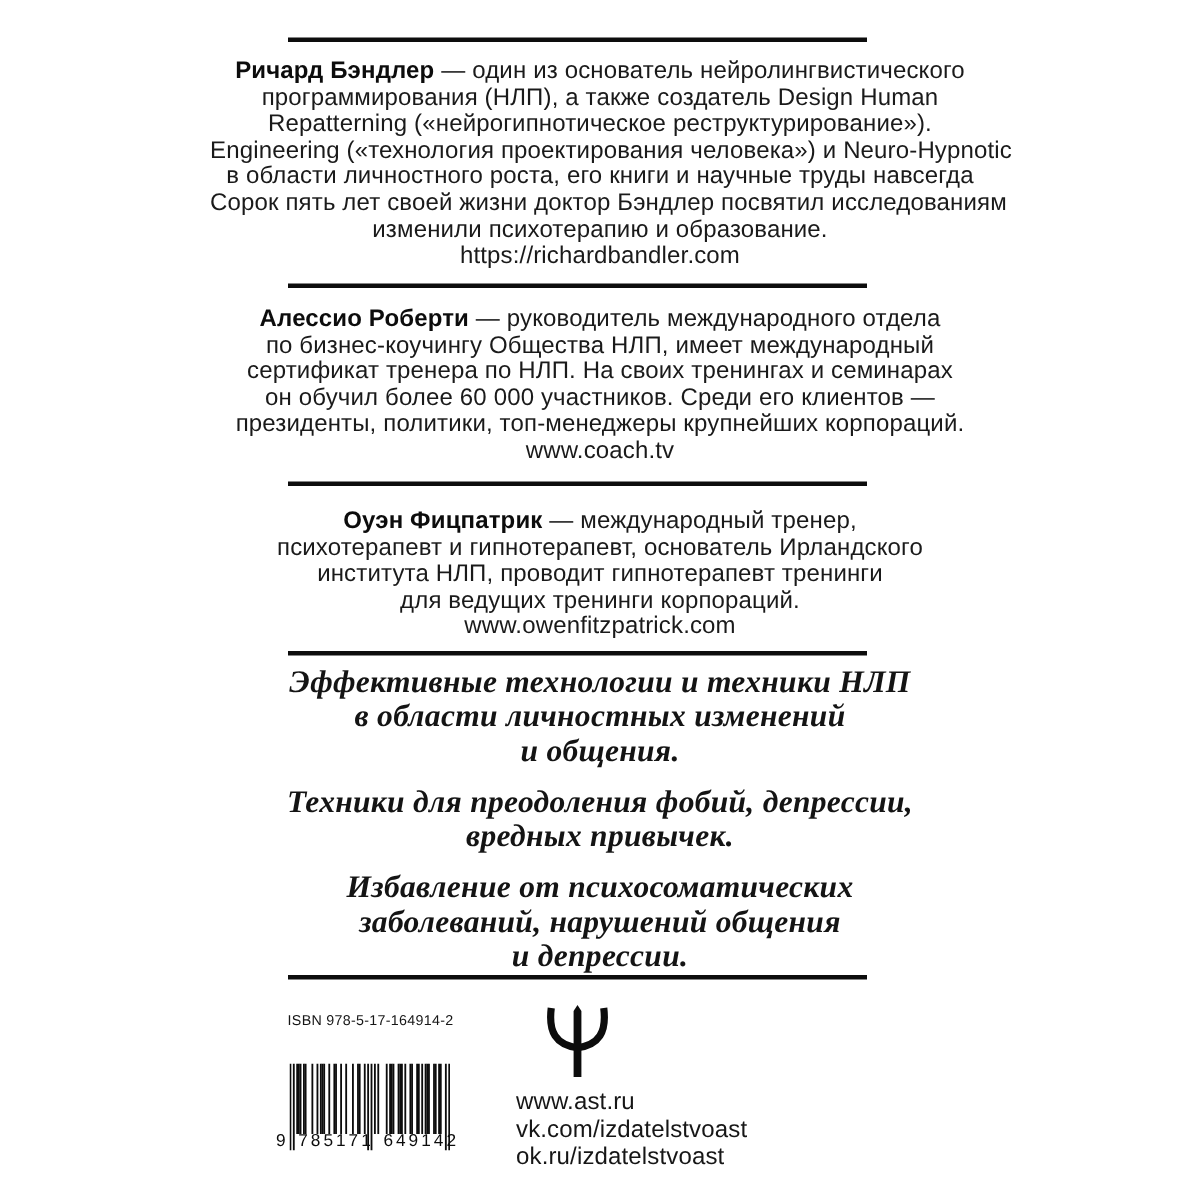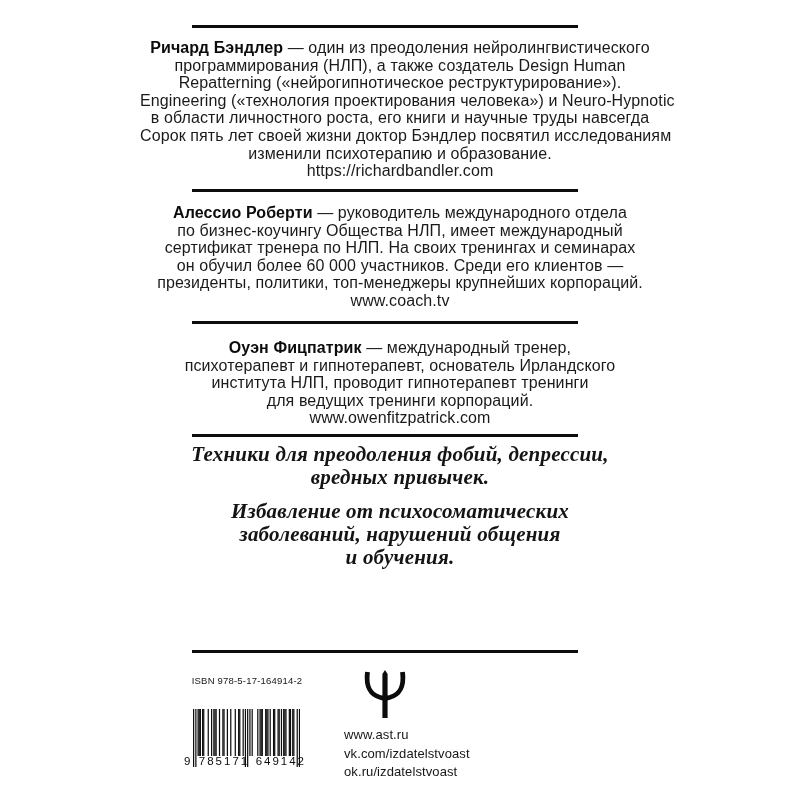--- a/index.html
+++ b/index.html
@@ -42,37 +42,37 @@
     position:absolute;left:184px;top:755px;width:122px;
     display:flex;justify-content:space-between;
     font-size:11.5px;color:#0c0c0c;
   }
   .ean-digits span{letter-spacing:2px;}
   .psi{position:absolute;left:363px;top:670px;}
   .psi path,.psi rect{fill:#0c0c0c;stroke:none;}
   .psi .arm{fill:none;stroke:#0c0c0c;stroke-width:4.8;}
   .links{
     position:absolute;left:344px;top:726px;
-    font-size:13px;line-height:18.7px;letter-spacing:0.1px;color:#161616;
+    font-size:16px;line-height:18.7px;letter-spacing:0.1px;color:#161616;
     text-align:left;
   }
 </style>
 </head>
 <body>
 
 <div class="cover">
 
   <hr class="rule" style="top:25px">
   <hr class="rule" style="top:189px">
   <hr class="rule" style="top:321px">
   <hr class="rule" style="top:434px">
   <hr class="rule" style="top:650px">
 
   <div class="bio" style="top:39px">
-    <div class="line"><b>Ричард Бэндлер</b><span> — один из преодоления нейролингвистического</span></div>
+    <div class="line"><b>Ричард Бэндлер</b><span> — один из основатель нейролингвистического</span></div>
     <div class="line">программирования (НЛП), а также создатель Design Human</div>
     <div class="line">Repatterning («нейрогипнотическое реструктурирование»).</div>
     <div class="line">Engineering («технология проектирования человека») и Neuro-Hypnotic</div>
     <div class="line">в области личностного роста, его книги и научные труды навсегда</div>
     <div class="line">Сорок пять лет своей жизни доктор Бэндлер посвятил исследованиям</div>
     <div class="line">изменили психотерапию и образование.</div>
     <div class="line">https://richardbandler.com</div>
   </div>
 
   <div class="bio" style="top:204px">
@@ -87,27 +87,32 @@
   <div class="bio" style="top:339px">
     <div class="line"><b>Оуэн Фицпатрик</b><span> — международный тренер,</span></div>
     <div class="line">психотерапевт и  гипнотерапевт, основатель Ирландского</div>
     <div class="line">института НЛП, проводит гипнотерапевт тренинги</div>
     <div class="line">для ведущих тренинги корпораций.</div>
     <div class="line">www.owenfitzpatrick.com</div>
   </div>
 
   <div class="quotes">
     <div class="quote-para">
+      <div>Эффективные технологии и техники НЛП</div>
+      <div>в области личностных изменений</div>
+      <div>и общения.</div>
+    </div>
+    <div class="quote-para">
       <div>Техники для преодоления фобий, депрессии,</div>
       <div>вредных привычек.</div>
     </div>
     <div class="quote-para">
       <div>Избавление от психосоматических</div>
       <div>заболеваний, нарушений общения</div>
-      <div>и обучения.</div>
+      <div>и депрессии.</div>
     </div>
   </div>
 
   <div class="isbn">ISBN 978-5-17-164914-2</div>
   <svg class="barcode-svg" width="107" height="58" viewBox="0 0 95 58" preserveAspectRatio="none">
       <rect x="0" y="0" width="1.08" height="58"></rect>
       <rect x="2" y="0" width="1.08" height="58"></rect>
       <rect x="4" y="0" width="1.08" height="47"></rect>
       <rect x="5" y="0" width="1.08" height="47"></rect>
       <rect x="6" y="0" width="1.08" height="47"></rect>

